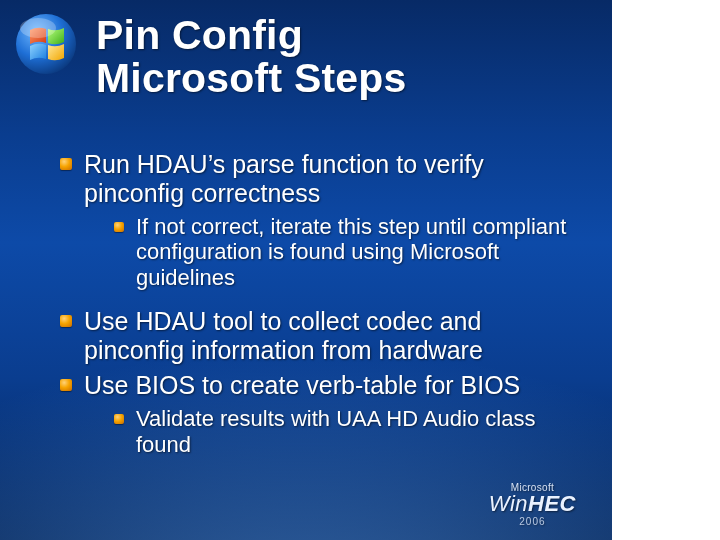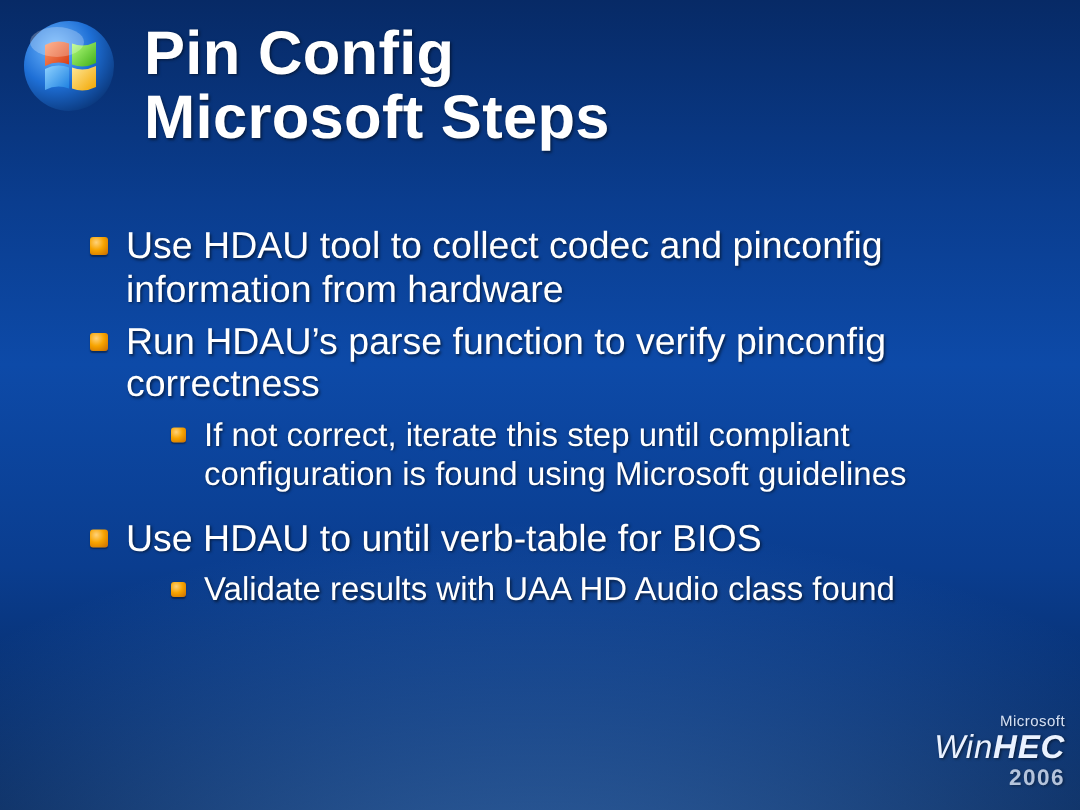--- a/index.html
+++ b/index.html
@@ -5,21 +5,21 @@
   html, body {
     margin: 0;
     padding: 0;
     width: 720px;
     height: 540px;
     overflow: hidden;
     font-family: Arial, "Helvetica Neue", Helvetica, sans-serif;
   }
   .slide {
     position: relative;
-    width: 720px;
+    width: 612px;
     height: 540px;
     background:
       radial-gradient(ellipse 900px 500px at 50% 120%, rgba(100,170,255,0.55) 0%, rgba(20,70,160,0.0) 60%),
       linear-gradient(180deg, #072a66 0%, #0a3d8f 25%, #0d4aa8 45%, #0a3d8f 70%, #052455 100%);
     color: #fff;
   }
 
   
   .logo {
     position: absolute;
@@ -95,23 +95,23 @@
     top: 8px;
     width: 10px;
     height: 10px;
     border-radius: 2px;
     background: radial-gradient(circle at 35% 30%, #ffd27a 0%, #f7a400 45%, #c76a00 100%);
     box-shadow: 0 1px 1px rgba(0,0,0,0.4);
   }
 
   .footer-logo {
     position: absolute;
-    right: 10px;
+    right: 36px;
     bottom: 12px;
-    text-align: right;
+    text-align: center;
     color: #eaf2ff;
     text-shadow: 1px 1px 2px rgba(0,0,0,0.5);
   }
   .footer-logo .ms {
     font-size: 10px;
     letter-spacing: 0.3px;
     opacity: 0.9;
     line-height: 1;
   }
   .footer-logo .brand {
@@ -119,24 +119,24 @@
     font-weight: 700;
     font-style: italic;
     letter-spacing: 0.5px;
     line-height: 1;
   }
   .footer-logo .brand .thin {
     font-weight: 400;
     margin-top: 48px;
   }
   .footer-logo .year {
-    font-size: 15px;
+    font-size: 10px;
     opacity: 0.75;
     line-height: 1.3;
-    font-weight: 700;
+    font-weight: 400;
     letter-spacing: 1px;
   }
 </style>
 </head>
 <body>
 
 <div class="slide">
 
   <div class="logo">
     <svg viewBox="0 0 64 64" width="64" height="64">
@@ -175,32 +175,32 @@
   </div>
 
   <div class="title">
     <span>Pin Config</span><br>
     <span>Microsoft Steps</span>
   </div>
 
   <div class="content">
     <ul class="bullets">
       <li>
-        <span>Use HDAU tool to collect codec and pinconfig information from hardware</span>
-      </li>
-      <li>
         <span>Run HDAU’s parse function to verify pinconfig correctness</span>
         <ul class="sub">
           <li>
             <span>If not correct, iterate this step until compliant configuration is found using Microsoft guidelines</span>
           </li>
         </ul>
       </li>
       <li>
-        <span>Use HDAU to until verb-table for BIOS</span>
+        <span>Use HDAU tool to collect codec and pinconfig information from hardware</span>
+      </li>
+      <li>
+        <span>Use BIOS to create verb-table for BIOS</span>
         <ul class="sub">
           <li>
             <span>Validate results with UAA HD Audio class found</span>
           </li>
         </ul>
       </li>
     </ul>
   </div>
 
   <div class="footer-logo">

